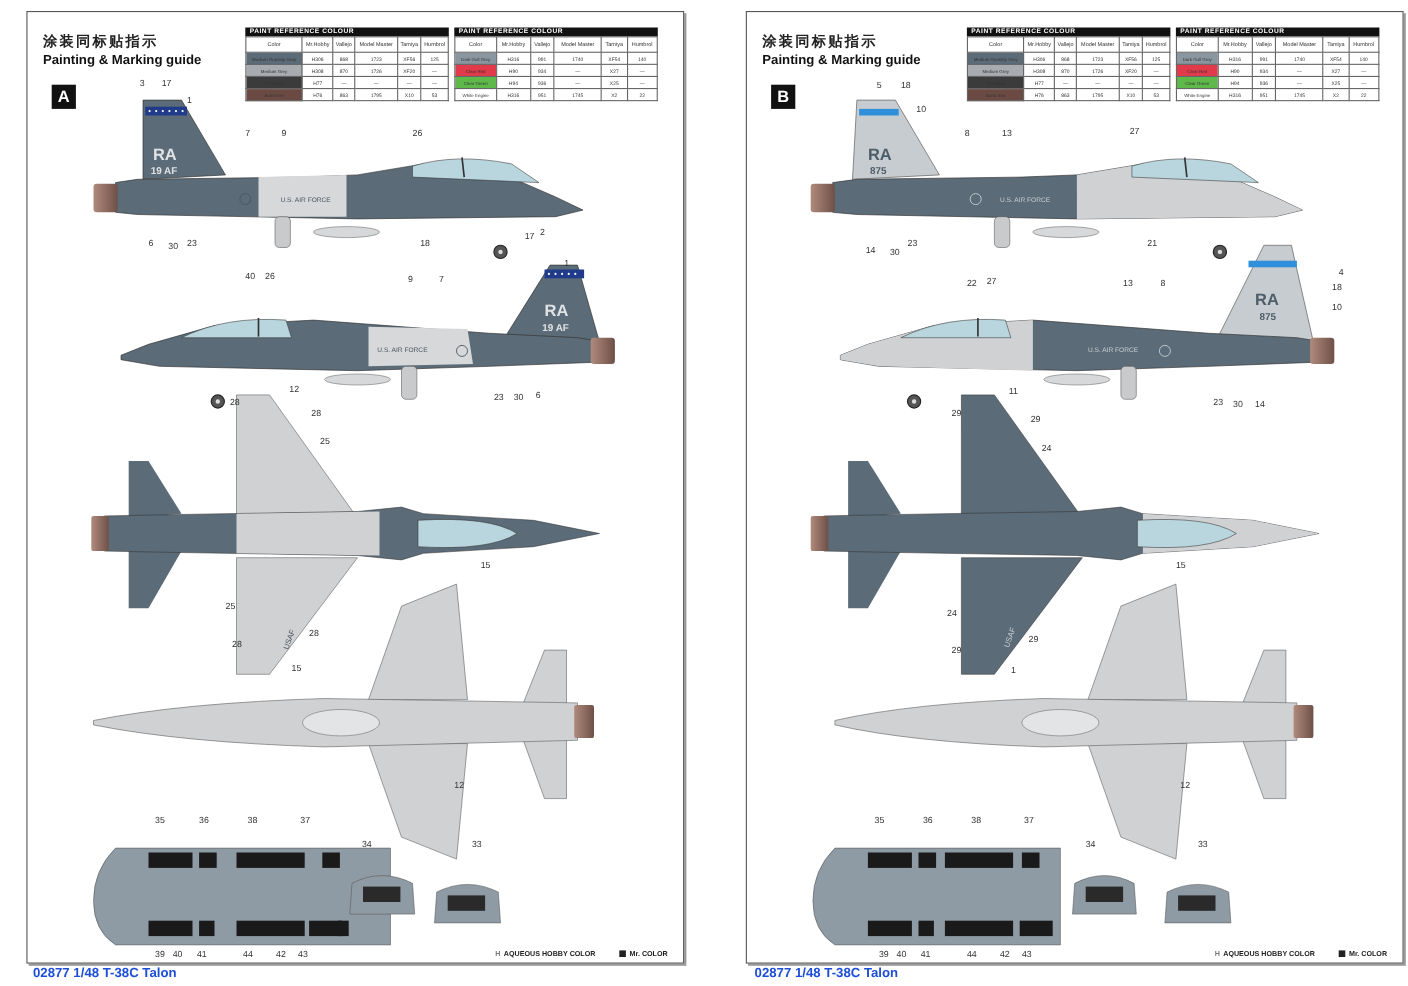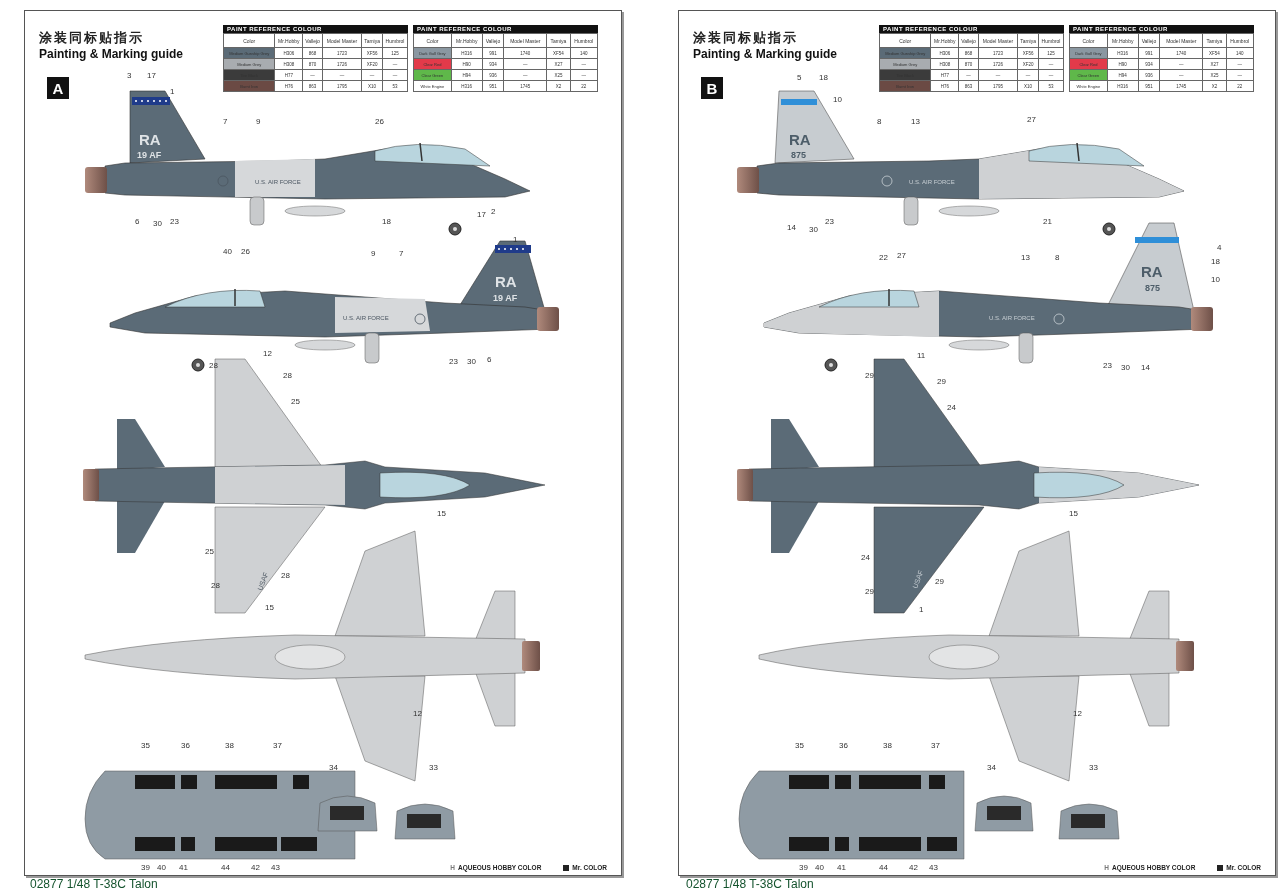--- a/index.html
+++ b/index.html
@@ -12,21 +12,21 @@
   .letter{position:absolute;left:22px;top:66px;width:22px;height:22px;background:#111;color:#fff;font-weight:bold;font-size:15px;display:flex;align-items:center;justify-content:center;}
   .ptable{position:absolute;top:14px;width:185px;font-size:4.5px;}
   .ptable .hdr{background:#111;color:#fff;font-weight:bold;font-size:6px;padding:1px 4px;letter-spacing:.5px;}
   .ptable table{border-collapse:collapse;width:100%;border:1px solid #333;}
   .ptable td{border:1px solid #666;text-align:center;height:10px;padding:0;color:#333;}
   .ptable tr.head td{height:13px;font-size:5px;}
   .swatch{color:#fff;font-size:4px;line-height:5px;}
   .callout{position:absolute;font-size:8px;color:#333;}
   .footer-legend{position:absolute;right:14px;bottom:4px;font-size:6.5px;font-weight:bold;color:#222;display:flex;gap:22px;}
   .footer-legend .sq{display:inline-block;width:6px;height:6px;background:#222;margin-right:3px;vertical-align:middle;}
-  .product{position:absolute;top:877px;font-size:12px;font-weight:normal;color:#14532d;}
+  .product{position:absolute;top:877px;font-size:12px;font-weight:bold;color:#1d4ed8;}
   .product.a{left:30px;}
   .product.b{left:686px;}
   svg{position:absolute;overflow:visible;}
 </style>
 </head>
 <body>
 
 <div class="sheet a">
   <div class="title-cn">涂装同标贴指示</div>
   <div class="title-en">Painting &amp; Marking guide</div>

